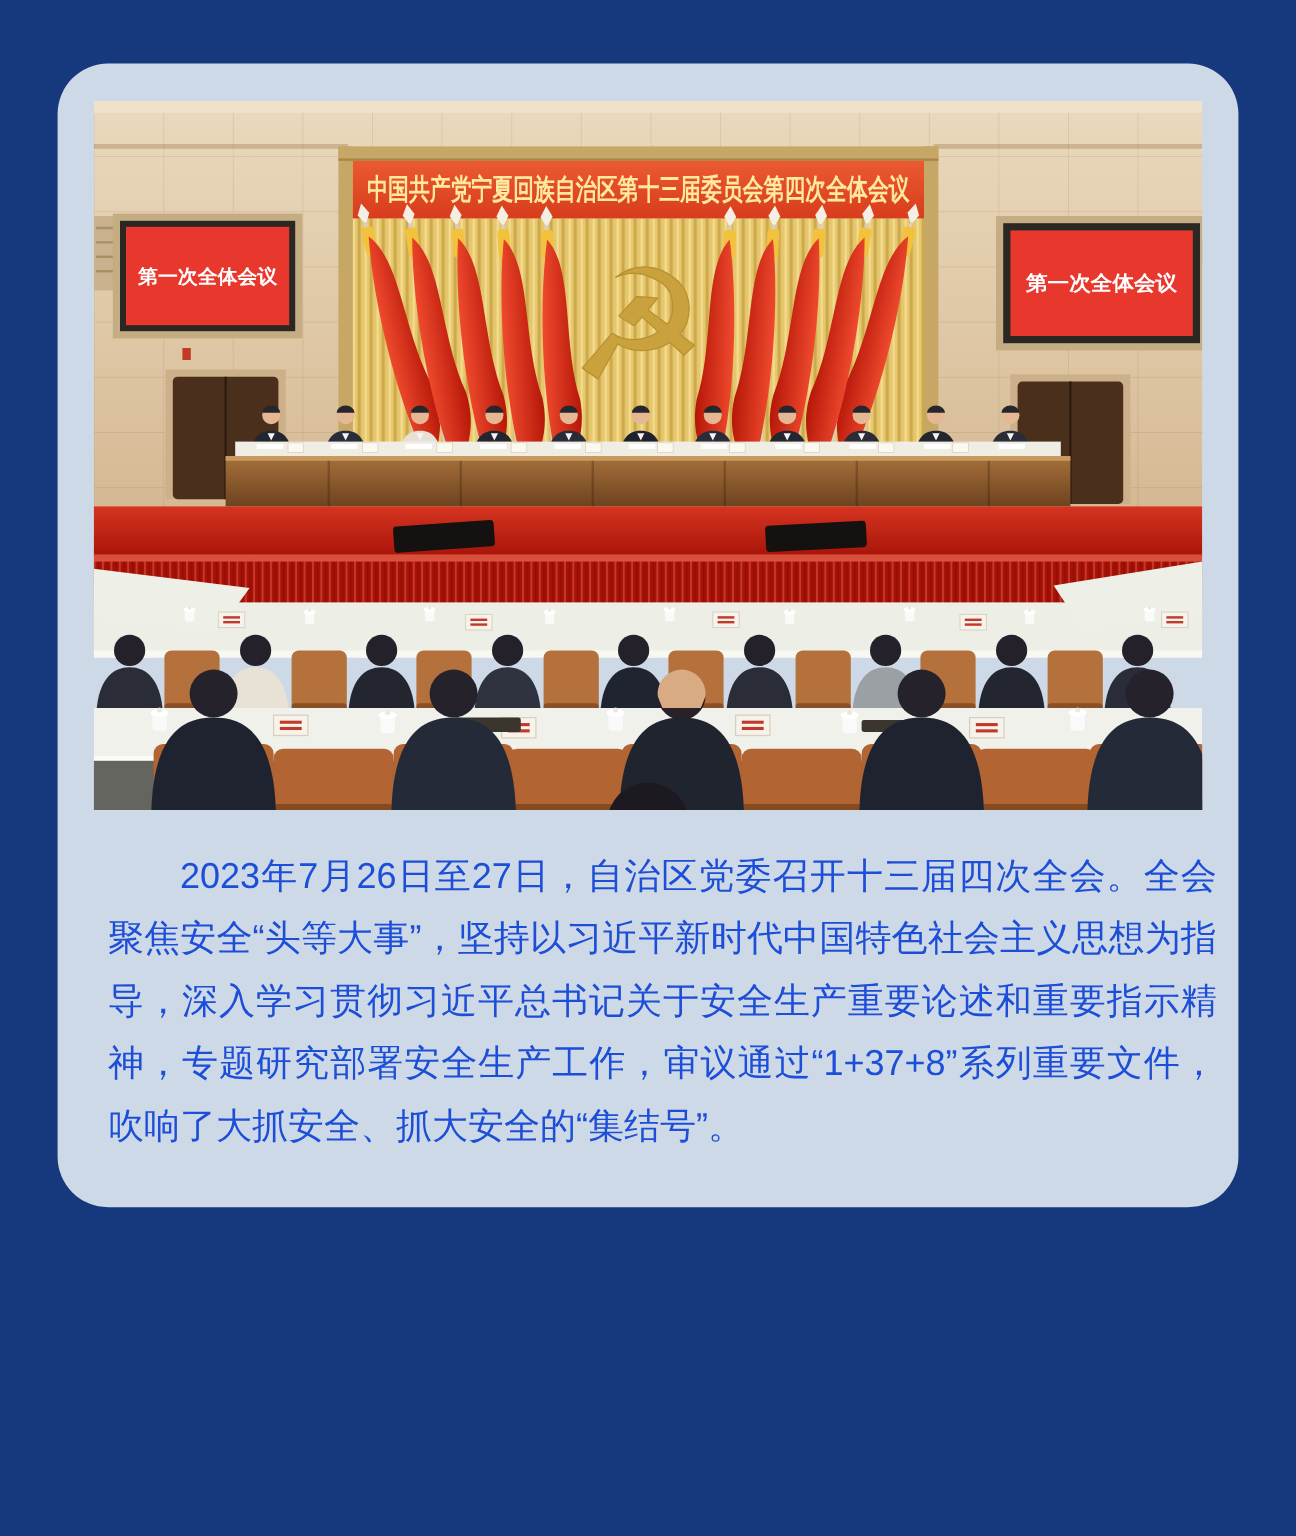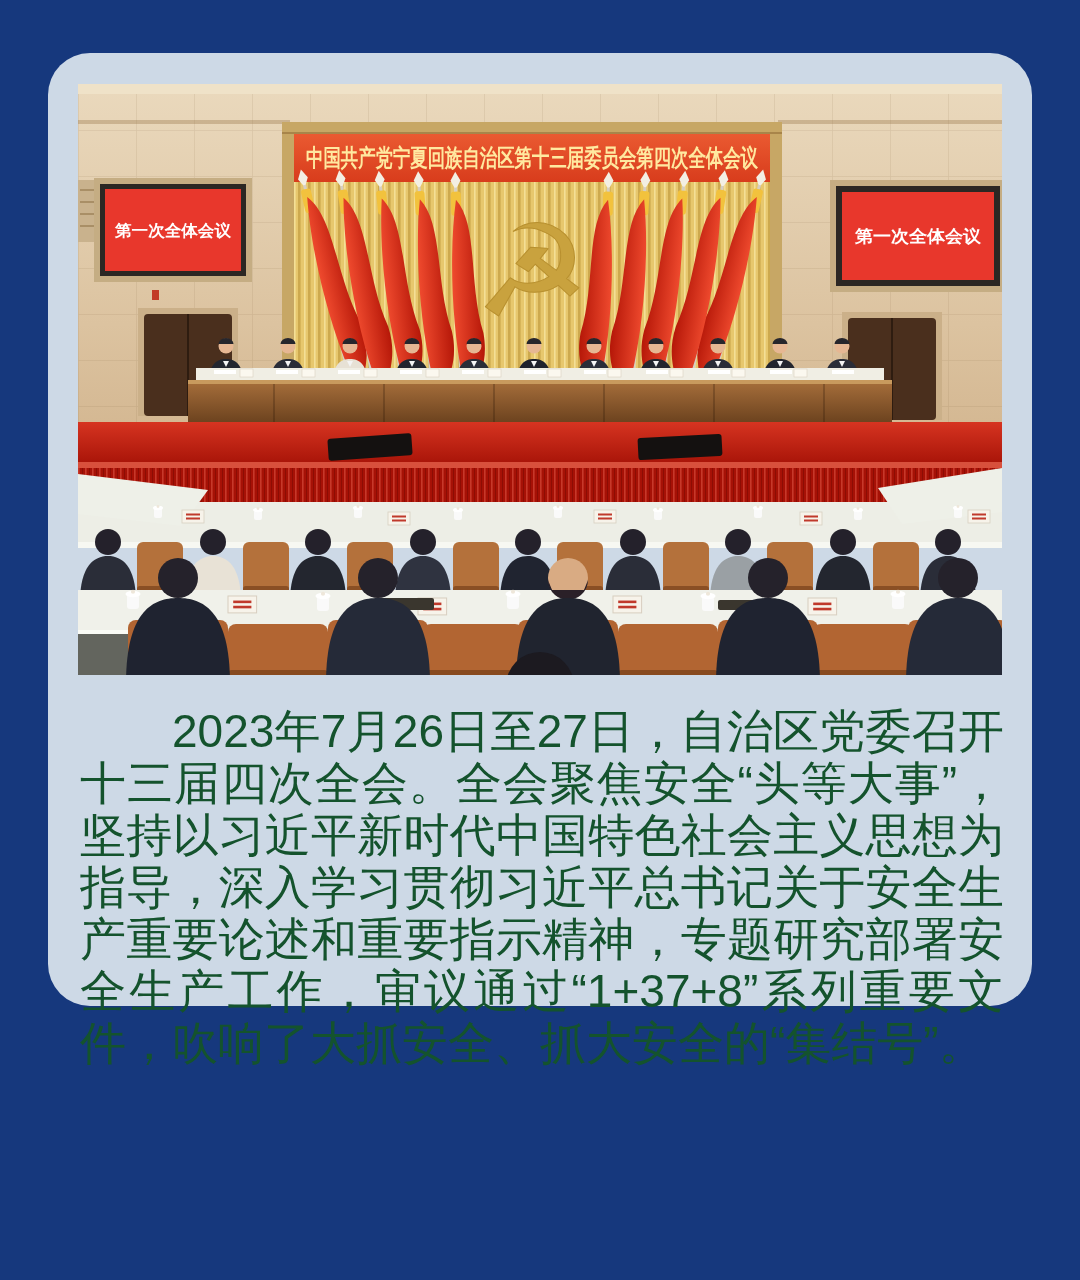--- a/index.html
+++ b/index.html
@@ -12,23 +12,23 @@
   .card{
     position:absolute;left:48px;top:25px;width:984px;height:953px;
     background:#cdd9e6;border-radius:42px;margin-top:28px;
   }
   .photo{
     position:absolute;left:30px;top:31px;width:924px;height:591px;
     overflow:hidden;
   }
   .photo svg{display:block;}
   .article{
-    position:absolute;left:32px;top:652px;width:924px;
-    color:#14532d;
-    font-size:46px;line-height:52px;
+    position:absolute;left:42px;top:652px;width:924px;
+    color:#1d4ed8;
+    font-size:30px;line-height:52px;
     text-align:justify;
   }
   .article p{
     margin:0;
     text-indent:2em;
   }
   .article p + p{margin-top:15px;}
 </style>
 </head>
 <body>

